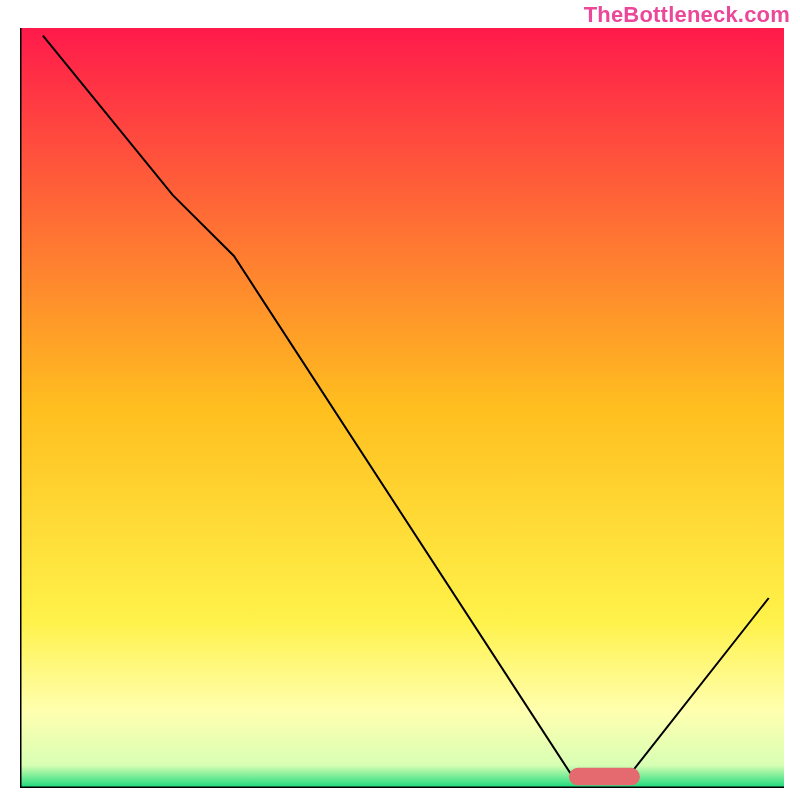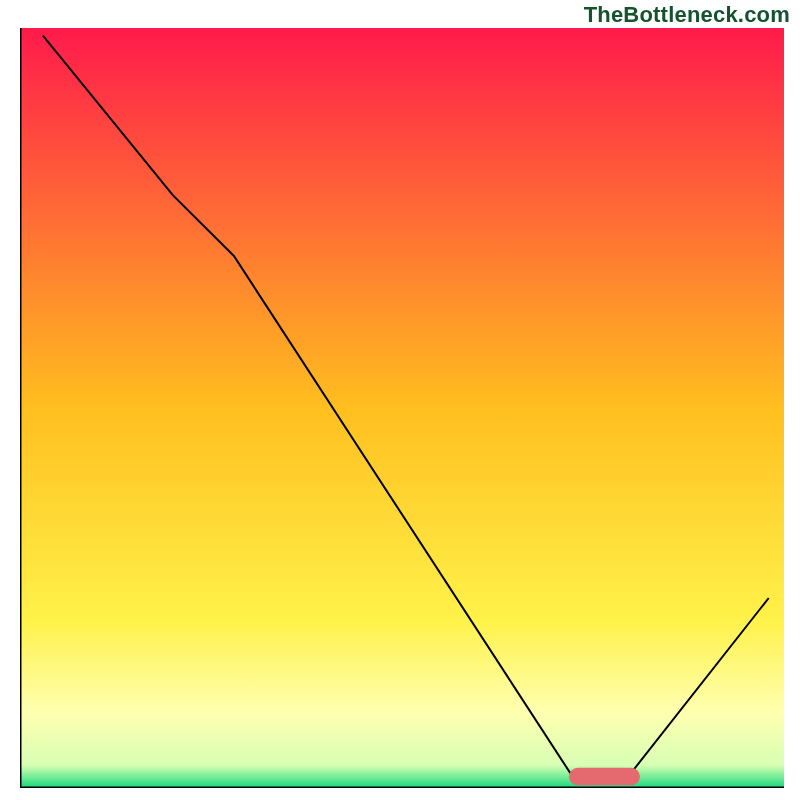--- a/index.html
+++ b/index.html
@@ -15,21 +15,21 @@
     position: relative;
     width: 800px;
     height: 800px;
   }
   .watermark {
     position: absolute;
     top: 2px;
     right: 10px;
     font-size: 22px;
     font-weight: 600;
-    color: #14532d;
+    color: #ec4899;
     letter-spacing: 0.2px;
     user-select: none;
   }
   .plot-area {
     position: absolute;
     left: 20px;
     top: 28px;
     width: 764px;
     height: 760px;
     box-sizing: border-box;

